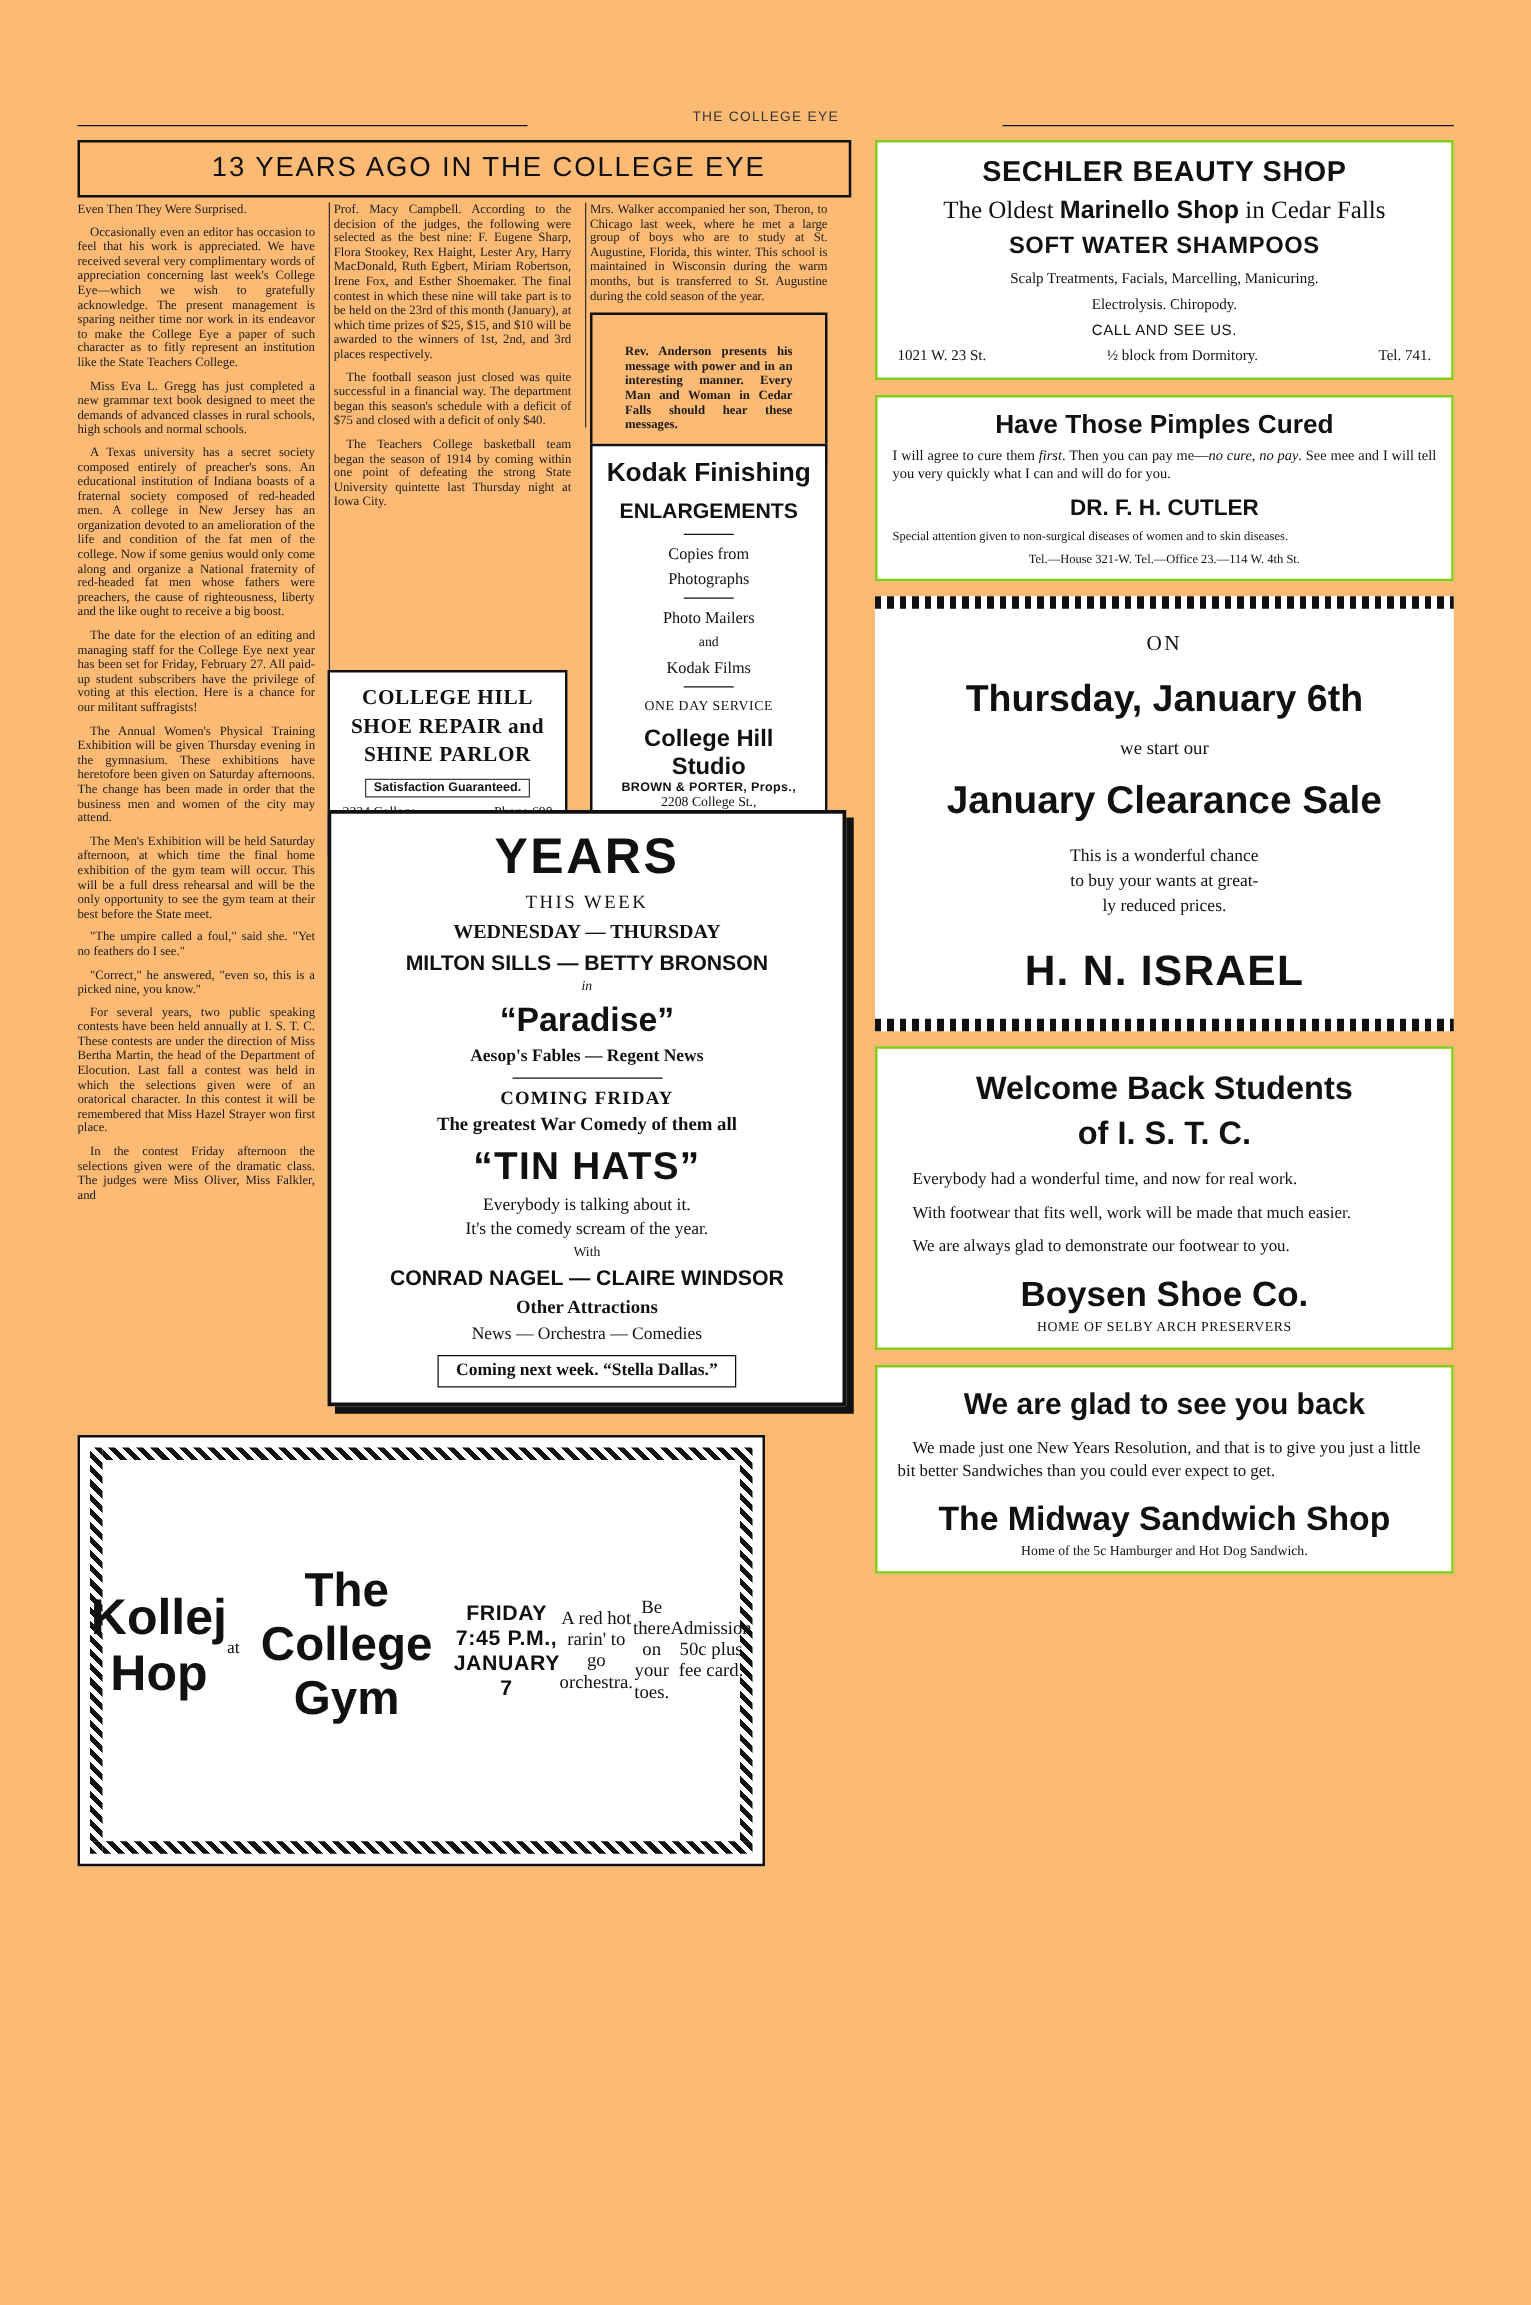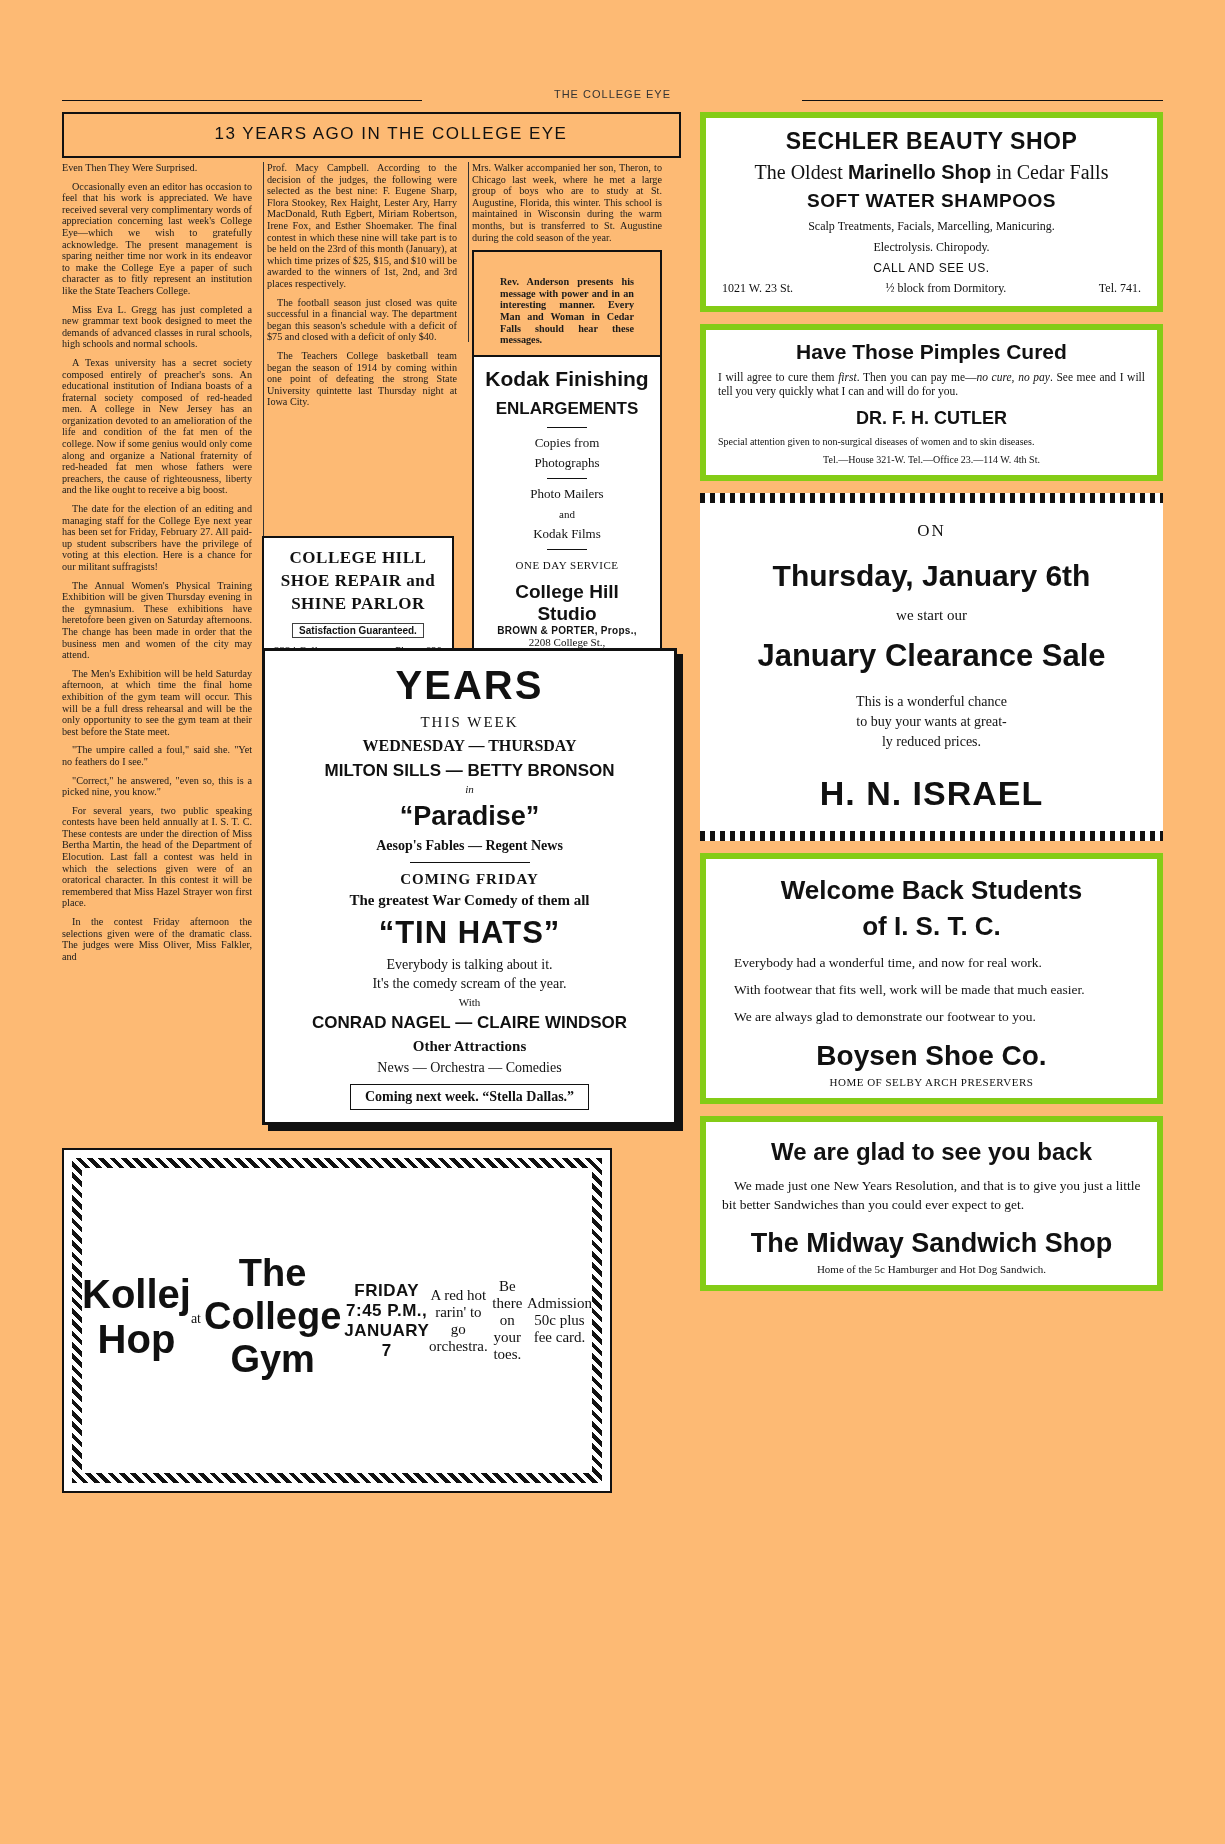--- a/index.html
+++ b/index.html
@@ -2,21 +2,21 @@
 <html><head>
 <meta charset="utf-8">
 <style>
   html,body{margin:0;padding:0;background:#fff;}
   body{width:1225px;height:1844px;font-family:"Liberation Serif",serif;color:#111;position:relative;}
   .page{position:relative;width:1225px;height:1844px;background:#fdba74;}
   .masthead{position:absolute;top:88px;left:0;width:1225px;text-align:center;font-family:"Liberation Sans",sans-serif;font-size:11px;letter-spacing:1px;color:#333;}
   .rule{position:absolute;background:#111;}
   
   .headbox{position:absolute;left:62px;top:112px;width:615px;height:42px;border:2px solid #111;}
-  .headbox .t{font-family:"Liberation Sans",sans-serif;font-size:17px;letter-spacing:1.5px;text-align:center;line-height:40px;color:#111;padding-left:39px;}
+  .headbox .t{font-family:"Liberation Sans",sans-serif;font-size:22px;letter-spacing:1.5px;text-align:center;line-height:40px;color:#111;padding-left:39px;}
   .cols{position:absolute;left:62px;top:162px;width:615px;}
   .col{position:absolute;top:0;width:190px;font-size:10.2px;line-height:11.6px;text-align:justify;color:#1a1a1a;}
   .col p{margin:0 0 7px 0;text-indent:10px;}
   .col p.noind{text-indent:0;}
   .c1{left:0;}
   .c2{left:205px;}
   .c3{left:410px;}
   .vsep{position:absolute;top:162px;width:1px;background:#333;}
   
   .boxad{border:2px solid #111;padding:6px 8px;margin:6px 0;}
@@ -50,26 +50,26 @@
   .regent .with{font-size:11px;margin:4px 0;}
   .regent .cast{font-family:"Liberation Sans",sans-serif;font-size:17px;font-weight:bold;margin:5px 0;}
   .regent .other{font-size:15px;font-weight:bold;margin:5px 0;}
   .regent .news{font-size:14px;margin:5px 0 8px;}
   .regent .nextbox{border:1px solid #111;display:inline-block;padding:4px 14px;font-size:14px;font-weight:bold;}
   
   .kollej{position:absolute;left:62px;top:1148px;width:550px;height:345px;border:2px solid #111;box-sizing:border-box;background:#fff;padding:8px;}
   .kollej .inner{border:10px solid #111;border-image:repeating-linear-gradient(45deg,#111 0 4px,#fff 4px 8px) 10;height:100%;box-sizing:border-box;display:flex;align-items:center;justify-content:center;text-align:center;}
   .kollej .h1{font-family:"Liberation Sans",sans-serif;font-size:40px;font-weight:bold;margin:4px 0 12px;}
   .kollej .at{font-size:14px;margin:6px 0 10px;}
-  .kollej .h2{font-family:"Liberation Sans",sans-serif;font-size:38px;font-weight:bold;margin:6px 3px 14px;}
+  .kollej .h2{font-family:"Liberation Sans",sans-serif;font-size:38px;font-weight:bold;margin:6px 17px 14px;}
   .kollej .d{font-family:"Liberation Sans",sans-serif;font-size:17px;font-weight:bold;margin:8px 0;letter-spacing:.5px;}
   .kollej .p{font-size:15px;margin:8px 0;}
   
   .radcol{position:absolute;left:700px;top:112px;width:463px;}
-  .rad{border:6px solid #84cc16;background:#fff;box-sizing:border-box;margin-bottom:12px;padding:10px 12px;text-align:center;}
+  .rad{border:2px solid #84cc16;background:#fff;box-sizing:border-box;margin-bottom:12px;padding:10px 12px;text-align:center;}
   .sechler .t1{font-family:"Liberation Sans",sans-serif;font-size:23px;font-weight:bold;letter-spacing:.5px;}
   .sechler .t2{font-size:20px;margin:6px 0 4px;}
   .sechler .t2 b{font-family:"Liberation Sans",sans-serif;}
   .sechler .t3{font-family:"Liberation Sans",sans-serif;font-size:19px;font-weight:bold;letter-spacing:.5px;margin:6px 0;}
   .sechler .t4{font-size:12px;margin:4px 0;line-height:17px;}
   .sechler .t5{font-family:"Liberation Sans",sans-serif;font-size:12px;margin:5px 0 6px;letter-spacing:.5px;}
   .sechler .row{display:flex;justify-content:space-between;font-size:12px;padding:0 4px;}
   .pimples .t1{font-family:"Liberation Sans",sans-serif;font-size:21px;font-weight:bold;margin-bottom:6px;}
   .pimples p{font-size:11.5px;text-align:justify;line-height:14px;margin:4px 0;}
   .pimples .doc{font-family:"Liberation Sans",sans-serif;font-size:18px;font-weight:bold;margin:10px 0 6px;}

